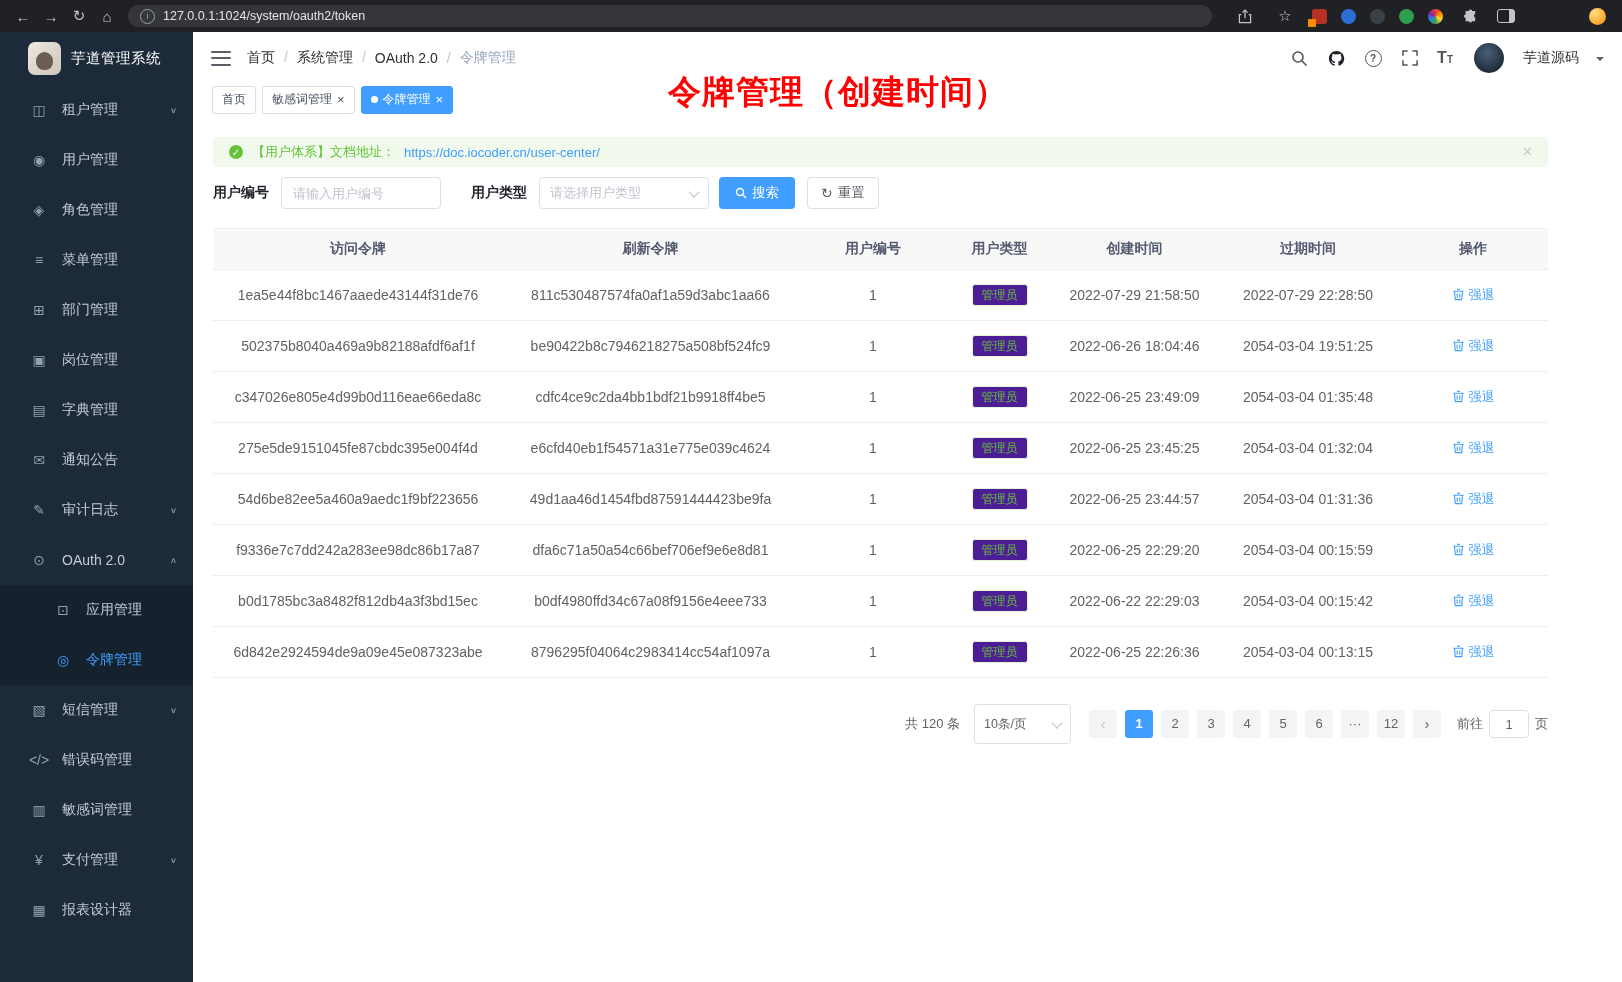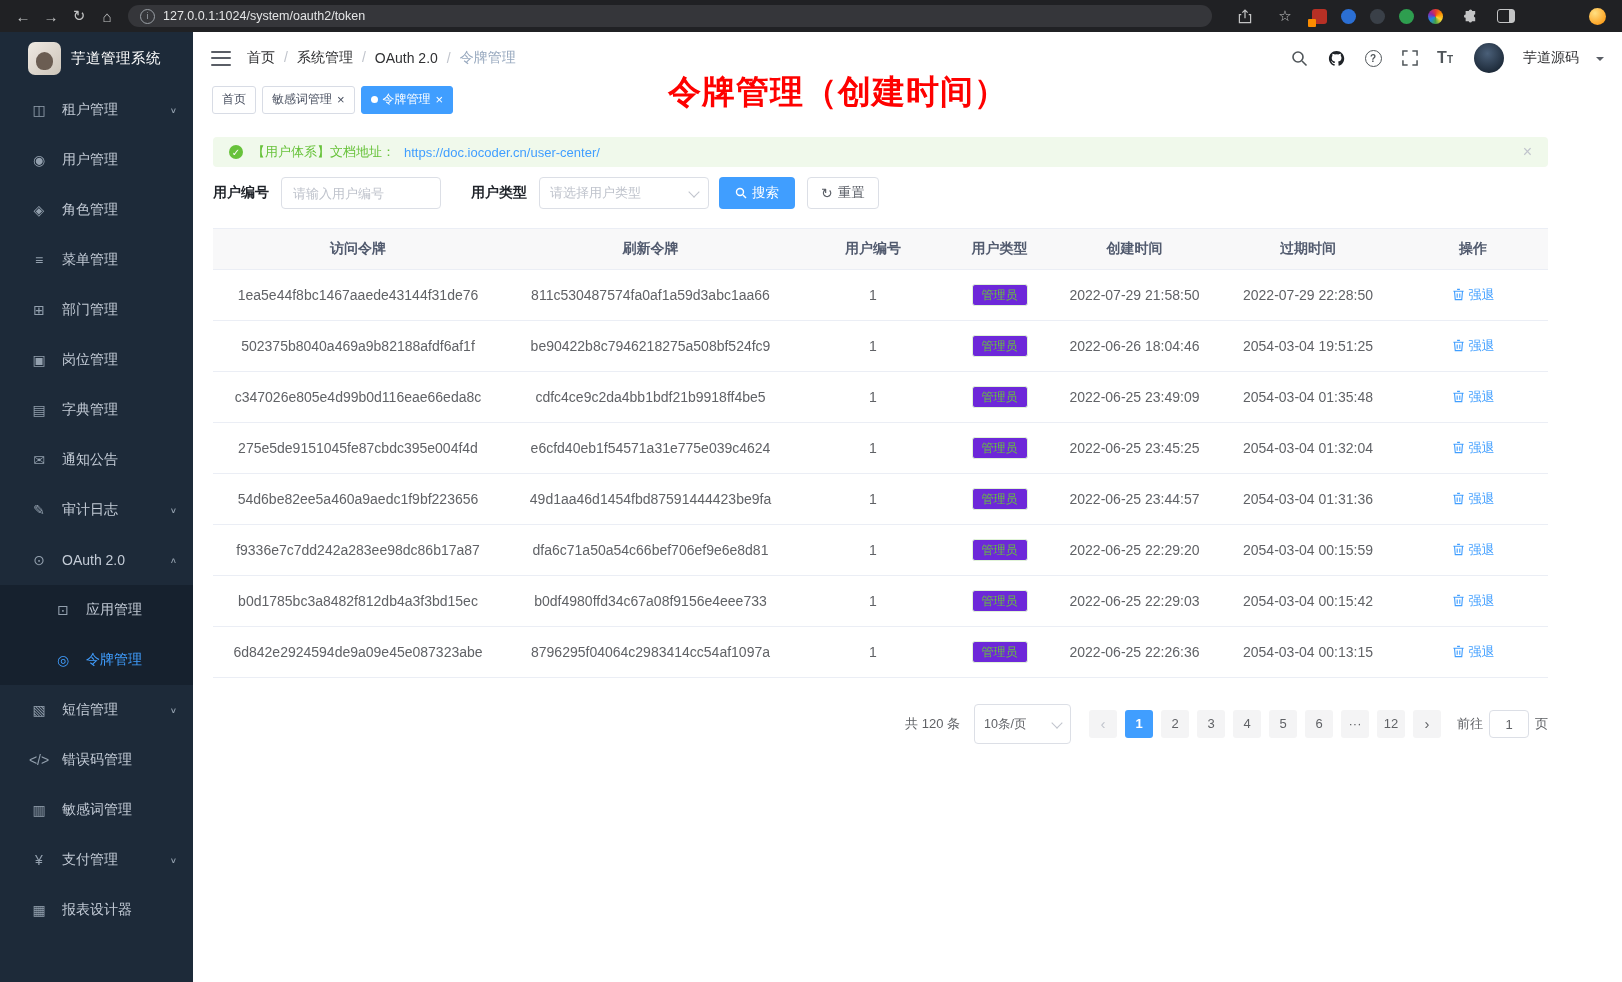--- a/index.html
+++ b/index.html
@@ -108,21 +108,21 @@
   .btn.primary{background:#409eff;color:#fff;padding:0 15px;margin-right:12px}
   .btn.plain{background:#fff;border-color:#dcdfe6;color:#5a5e66;padding:0 13px}
   .r-ic{font-size:14px;line-height:1}
 
   
   table.grid{border-collapse:collapse;width:1335px;table-layout:fixed}
   .grid th{height:38px;background:#f8f8f9;color:#515a6e;font-size:14px;font-weight:700;text-align:center;
            border-top:1px solid #ebeef5;border-bottom:1px solid #ebeef5;white-space:nowrap}
   .grid td{height:48px;text-align:center;font-size:14px;color:#606266;border-bottom:1px solid #ebeef5;
            overflow:hidden;white-space:nowrap}
-  .tag-success{display:inline-block;padding:0 9px;height:22px;line-height:20px;background:#6d28d9;
+  .tag-success{display:inline-block;padding:0 9px;height:22px;line-height:20px;background:#4c1d95;
                border:1px solid #e1f3d8;color:#67c23a;border-radius:3px;font-size:12px;box-sizing:border-box}
   .force-btn{color:#409eff;font-size:13px;text-decoration:none;display:inline-flex;align-items:center;
              gap:4px;cursor:pointer}
 
   
   .pagination{display:flex;align-items:center;justify-content:flex-end;margin-top:26px;
               font-size:13px;color:#606266}
   .pg-total{margin-right:14px;white-space:nowrap}
   .pg-size{width:97px;height:40px;border:1px solid #dcdfe6;border-radius:4px;display:flex;align-items:center;
            justify-content:space-between;padding:0 9px;margin-right:14px;font-size:12.5px;
@@ -494,21 +494,21 @@
               </a>
             </td>
           </tr>
           <tr>
             <td>b0d1785bc3a8482f812db4a3f3bd15ec</td>
             <td>b0df4980ffd34c67a08f9156e4eee733</td>
             <td>1</td>
             <td>
               <span class="tag-success">管理员</span>
             </td>
-            <td>2022-06-25 22:29:03</td>
+            <td>2022-06-22 22:29:03</td>
             <td>2054-03-04 00:15:42</td>
             <td>
               <a class="force-btn">
                 <svg width="13" height="13" viewBox="0 0 14 14" fill="none" stroke="#409eff" stroke-width="1.2">
                   <path d="M1.5 3.5h11M5.5 1.5h3M2.7 3.5l.8 9h7l.8-9M5.6 6v4.5M8.4 6v4.5"></path>
                 </svg>
                 <span>强退</span>
               </a>
             </td>
           </tr>

